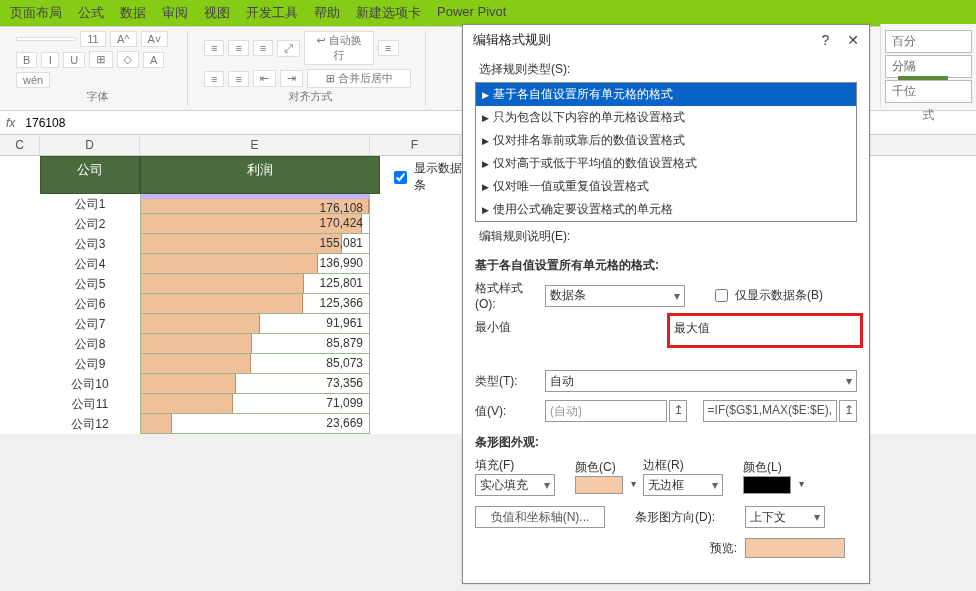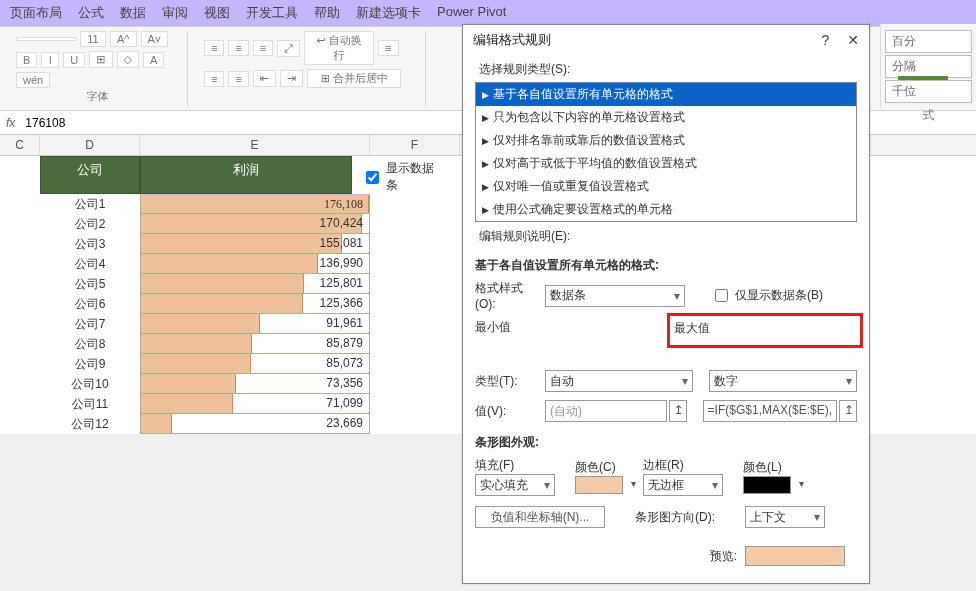--- a/index.html
+++ b/index.html
@@ -11,21 +11,21 @@
     color: #333;
     width: 976px;
     height: 591px;
     position: relative;
     overflow: hidden;
   }
   .ribbon-tabs {
     display: flex;
     gap: 16px;
     padding: 4px 10px;
-    background: #c4b5fd;
+    background: #84cc16;
     border-bottom: 1px solid #d0d0d0;
     font-size: 13px;
     color: #444;
   }
   .ribbon-tabs span { cursor: pointer; }
   .ribbon-body {
     background: #f6f6f6;
     display: flex;
     height: 84px;
     border-bottom: 1px solid #d0d0d0;
@@ -118,21 +118,21 @@
     width: 230px;
     position: relative;
     border: 1px solid #9db88d;
     border-top: none;
     text-align: right;
     padding-right: 6px;
     font-size: 12px;
     line-height: 18px;
     background: #fff;
   }
-  .sheet .data-row:first-of-type .cell-e { border-top: 1px solid #c4b5fd; font-family: Liberation Serif, serif; }
+  .sheet .data-row:first-of-type .cell-e { border-top: 5px solid #c4b5fd; }
   .bar {
     position: absolute;
     left: 0;
     top: 0;
     bottom: 0;
     background: #efc09a;
     border-right: 1px solid #c09068;
     z-index: 0;
   }
   .cell-e span { position: relative; z-index: 1; }
@@ -249,21 +249,21 @@
     right: -14px;
     top: 1px;
     font-size: 10px;
     color: #555;
   }
   .preview-row {
     display: flex;
     justify-content: flex-end;
     align-items: center;
     gap: 8px;
-    margin-top: 18px;
+    margin-top: 10px;
     padding-right: 12px;
   }
   .preview-box {
     width: 100px; height: 20px;
     border: 1px solid #999;
     background: linear-gradient(#f5cba7,#f5cba7);
   }
   .ribbon-right {
     position: absolute;
     right: 0;
@@ -328,22 +328,23 @@
       <span class="ctl">≡</span>
       <span class="ctl">≡</span>
       <span class="ctl">≡</span>
       <span class="ctl">⤢</span>
       <span class="ctl" style="width:70px">↩ <span>自动换行</span></span>
       <span class="ctl">≡</span>
       <span class="ctl">≡</span>
       <span class="ctl">≡</span>
       <span class="ctl">⇤</span>
       <span class="ctl">⇥</span>
-      <span class="ctl" style="width:94px">⊞ <span>合并后居中</span></span>
-    </div>
+      <span class="ctl" style="width:104px">⊞ <span>合并后居中</span></span>
+    </div>
+    <div class="label">对齐方式</div>
   </div>
 </div>
 
 <div class="ribbon-right">
   <div class="green-strip"></div>
   <div class="chip">百分</div>
   <div class="chip">分隔</div>
   <div class="chip">千位</div>
   <div style="text-align:center;color:#777;margin-top:4px">式</div>
 </div>
@@ -357,21 +358,21 @@
   <div class="col-headers">
     <div class="col-h" style="width:40px">C</div>
     <div class="col-h" style="width:100px">D</div>
     <div class="col-h" style="width:230px">E</div>
     <div class="col-h" style="width:90px">F</div>
   </div>
   <div class="sheet">
     <div class="header-row">
       <div style="width:40px"></div>
       <div class="hcell" style="width:100px">公司</div>
-      <div class="hcell" style="width:212px">利润</div>
+      <div class="hcell" style="width:240px">利润</div>
       <div style="width:90px">
         <label class="checkbox-side">
           <input type="checkbox" checked="" style=""> 
             <span>显示数据条</span>
         </label>
       </div>
     </div>
     <div id="rows">
         <div class="data-row">
           <div style="width:40px"></div>
@@ -493,21 +494,20 @@
       </div>
       <div class="col redbox">
         <div class="hd">最大值</div>
       </div>
     </div>
 
     <div class="form-row">
       <span class="lbl">类型(T):</span>
       <div class="two-col" style="flex:1">
         <div class="col"><span class="fake-select" style="width:100%">自动</span></div>
-        <div class="col"><span class="fake-select" style="width:100%">数字</span></div>
       </div>
     </div>
 
     <div class="form-row">
       <span class="lbl">值(V):</span>
       <div class="two-col" style="flex:1">
         <div class="col" style="display:flex;gap:2px">
           <span class="fake-input" style="color:#999;flex:1">(自动)</span>
           <span class="fake-input" style="width:18px;text-align:center">↥</span>
         </div>

